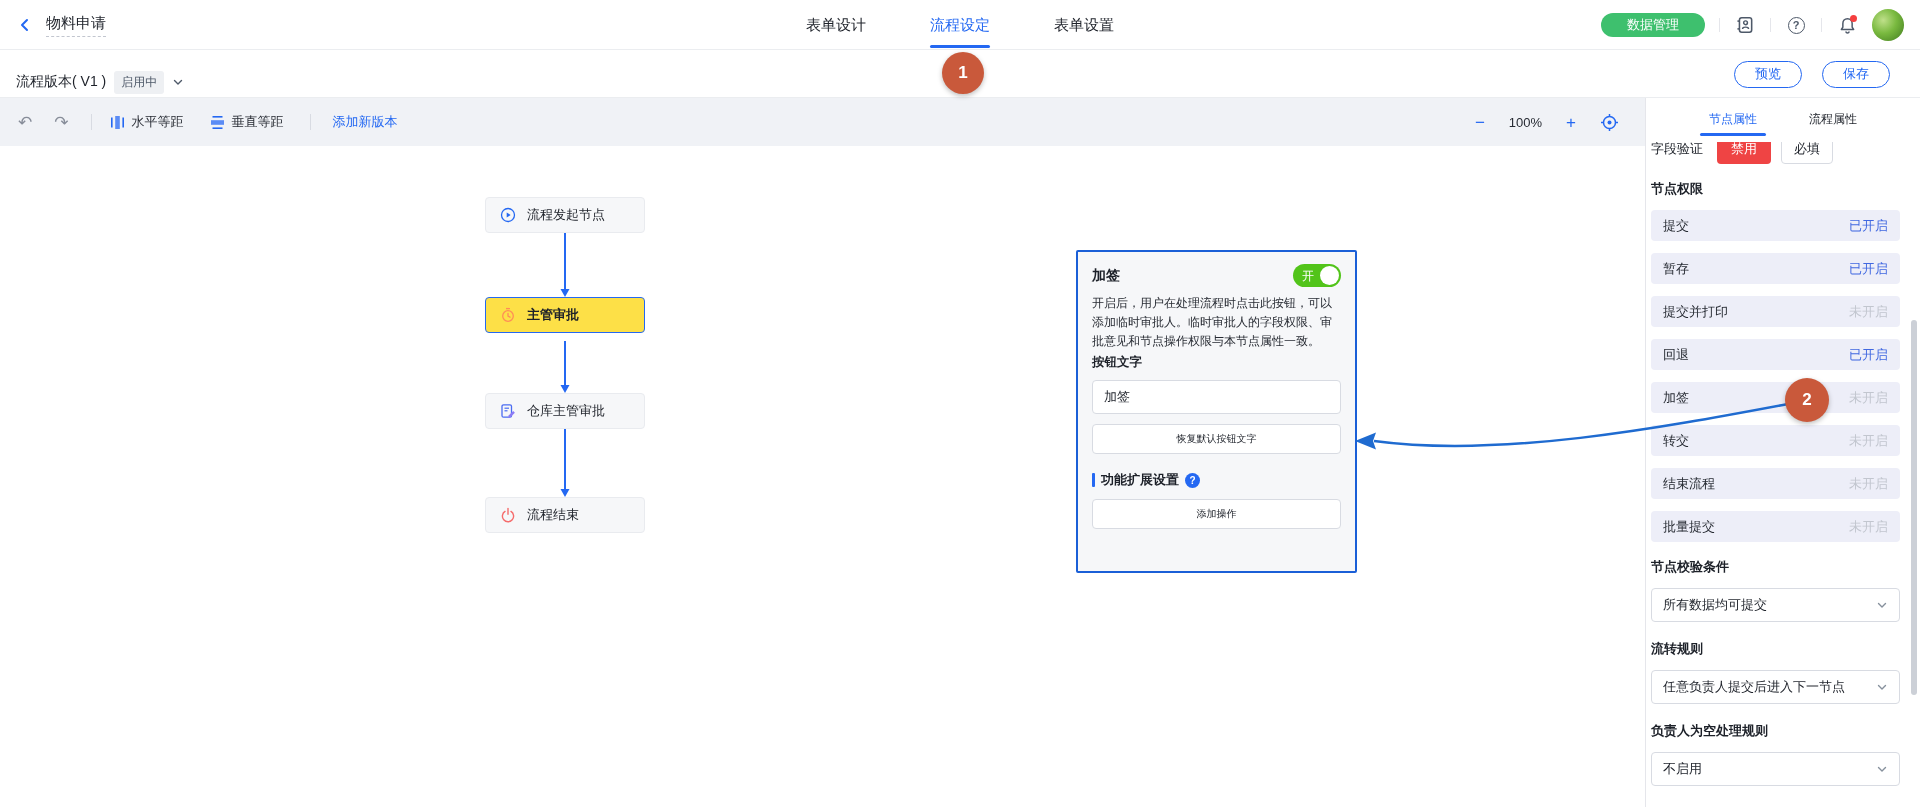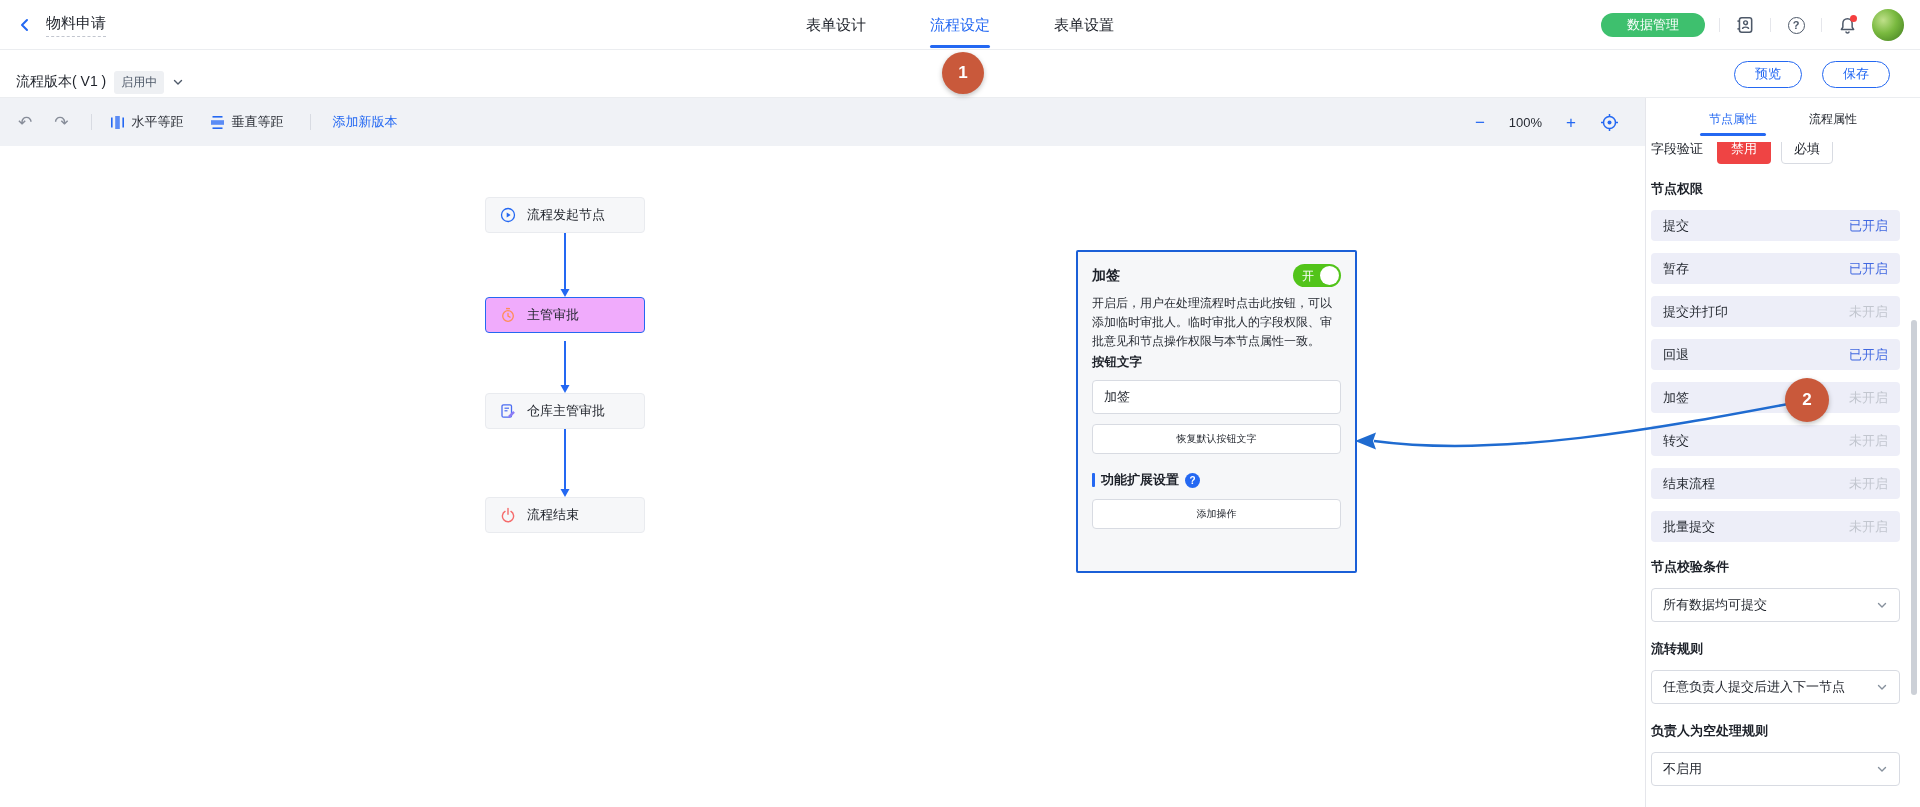--- a/index.html
+++ b/index.html
@@ -38,21 +38,21 @@
   .tl-ic { font-size:17px; color:#878d99; margin-right:22px; cursor:pointer; line-height:1; }
   .tl-sep { width:1px; height:16px; background:#d8dbe2; margin:0 18px 0 0; }
   .tl-item { display:flex; align-items:center; gap:7px; margin-right:26px; cursor:pointer; color:#272b33; }
   .tl-link { color:#2468f2; cursor:pointer; margin-left:4px; }
   .tl-zoom { position:absolute; right:26px; top:0; height:48px; display:flex; align-items:center; gap:24px; }
   .zoom-glyph { color:#2468f2; font-size:17px; cursor:pointer; line-height:1; }
   .zoom-val { color:#272b33; font-size:13px; }
   
   .canvas { position:absolute; left:0; top:146px; width:1645px; height:661px; background:#fff; }
   .flow-node { position:absolute; left:485px; width:160px; height:36px; background:#f6f7f9; border:1px solid #e9ebef; border-radius:4px; display:flex; align-items:center; padding-left:14px; gap:11px; cursor:pointer; }
-  .flow-node.selected { background:#f0abfc; border:1.5px solid #2468f2; }
+  .flow-node.selected { background:#fde047; border:1.5px solid #2468f2;font-weight:bold; }
   .node-label { font-size:13px; color:#1d2129; }
   .arrows-svg { position:absolute; left:0; top:0; pointer-events:none; }
   
   .popup { position:absolute; left:1076px; top:250px; width:281px; height:323px; background:#f6f7f9; border:2px solid #1a5fd7; border-radius:2px; padding:12px 14px; z-index:40; }
   .pp-head { display:flex; align-items:center; justify-content:space-between; margin-bottom:7px; }
   .pp-title { font-size:14px; font-weight:bold; }
   .toggle { width:48px; height:23px; background:#52c41a; border-radius:12px; position:relative; cursor:pointer; }
   .toggle-txt { position:absolute; left:9px; top:50%; transform:translateY(-50%); color:#fff; font-size:12px; }
   .toggle-knob { position:absolute; right:2px; top:2px; width:19px; height:19px; background:#fff; border-radius:50%; }
   .pp-desc { font-size:12px; line-height:19px; color:#272b33; }

